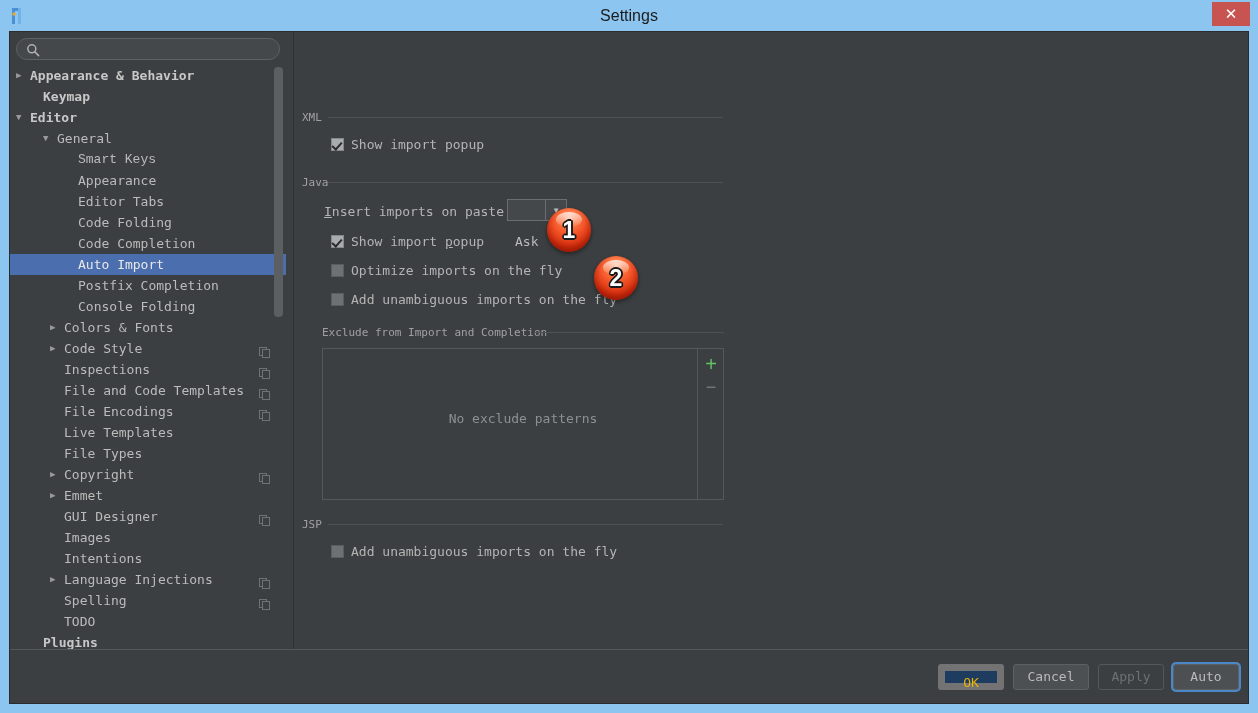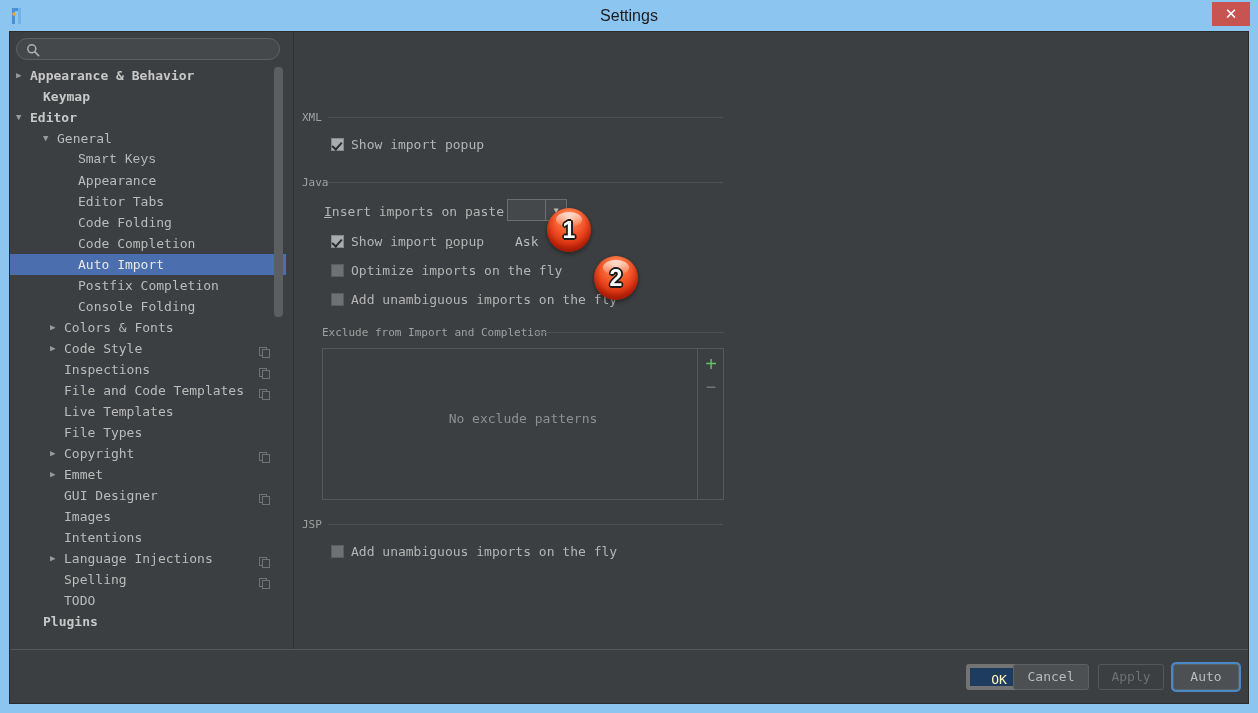--- a/index.html
+++ b/index.html
@@ -351,23 +351,22 @@
     cursor: pointer;
     font-family: "DejaVu Sans Mono", monospace;
   }
   .btn.normal {
     background: #4c5052;
     border: 1px solid #5e6163;
     color: #bbbbbb;
   }
   .btn.default {
     background: #1e3c5f;
-    border: 4px solid #737373;
-    color: #fef9c3;
-    margin-left: 28px;
+    border: 7px solid #737373;
+    color: #eab308;
   }
   .btn.disabled {
     background: #42464800;
     border: 1px solid #55585a;
     color: #6e7173;
     cursor: default;
   }
   .btn.focused {
     background: #4c5052;
     border: 1px solid #5e6163;
@@ -467,20 +466,27 @@
               </svg></span>
           </div>
           <div class="tree-item">
             <span class="label" style="left: 54px;">File and Code Templates</span>
             <span class="copy-icon"><svg width="11" height="11" viewBox="0 0 11 11">
                 <rect x="0.5" y="0.5" width="7" height="8" fill="none" stroke="#9a9da0"></rect>
                 <rect x="3.5" y="2.5" width="7" height="8" fill="#3c3f41" stroke="#9a9da0"></rect>
               </svg></span>
           </div>
           <div class="tree-item">
+            <span class="label" style="left: 54px;">File Encodings</span>
+            <span class="copy-icon"><svg width="11" height="11" viewBox="0 0 11 11">
+                <rect x="0.5" y="0.5" width="7" height="8" fill="none" stroke="#9a9da0"></rect>
+                <rect x="3.5" y="2.5" width="7" height="8" fill="#3c3f41" stroke="#9a9da0"></rect>
+              </svg></span>
+          </div>
+          <div class="tree-item">
             <span class="label" style="left: 54px;">Live Templates</span>
           </div>
           <div class="tree-item">
             <span class="label" style="left: 54px;">File Types</span>
           </div>
           <div class="tree-item">
             <span class="arrow" style="left: 40px;">▶</span>
             <span class="label" style="left: 54px;">Copyright</span>
             <span class="copy-icon"><svg width="11" height="11" viewBox="0 0 11 11">
                 <rect x="0.5" y="0.5" width="7" height="8" fill="none" stroke="#9a9da0"></rect>

